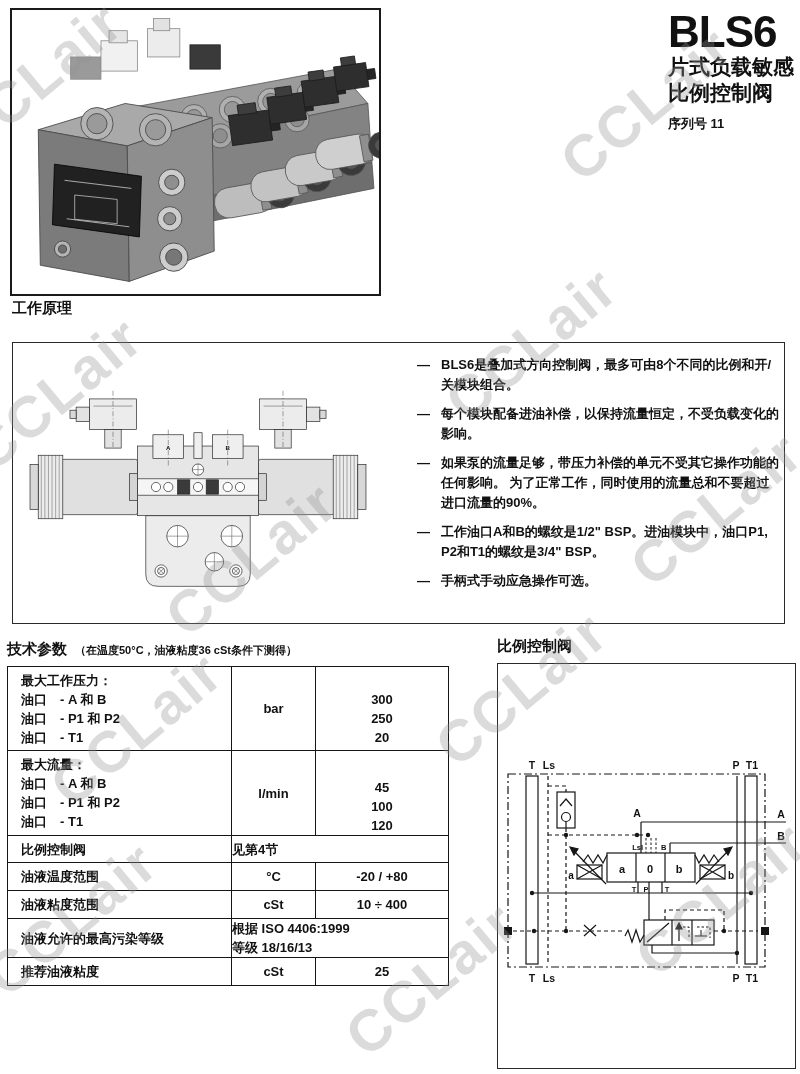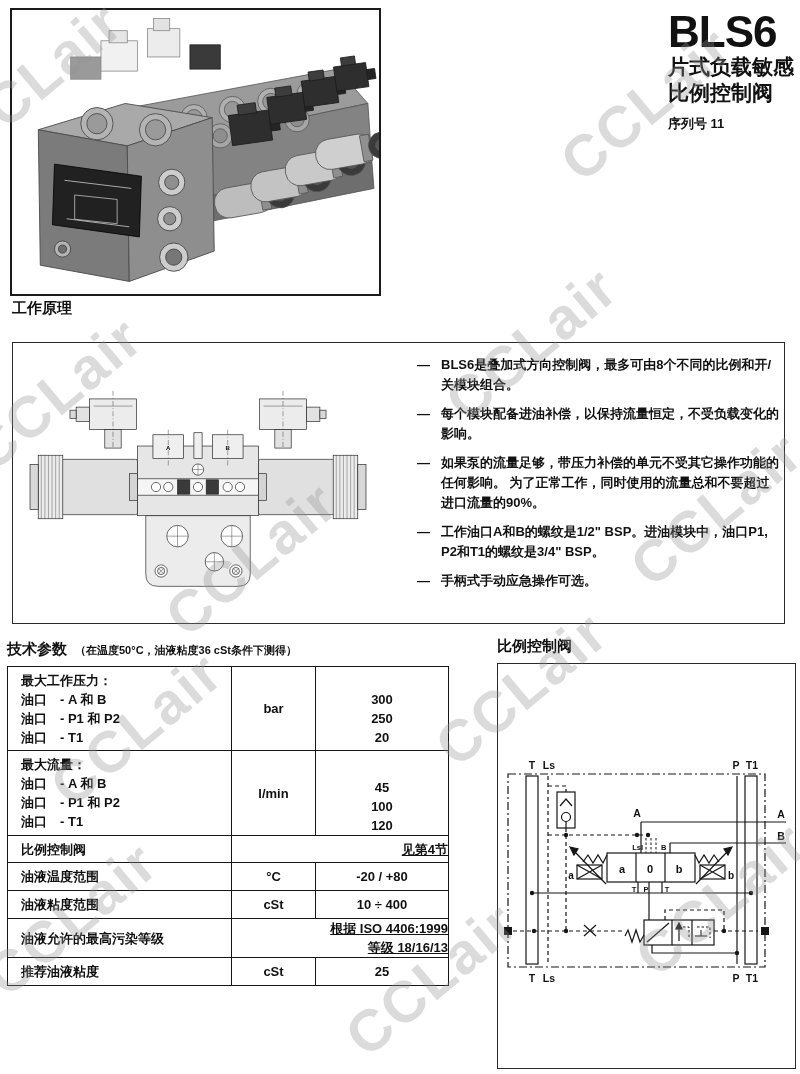--- a/index.html
+++ b/index.html
@@ -34,21 +34,21 @@
   .bullets .dash{flex:0 0 16px;}
   
   .params{position:absolute;left:7px;top:666px;width:441px;border-collapse:collapse;
           table-layout:fixed;font-size:13px;font-weight:bold;z-index:2;background:transparent;}
   .params td{border:1.5px solid #151515;padding:0;}
   .params .lbl{padding:3px 4px 3px 13px;line-height:19px;vertical-align:middle;}
   .params .unit{text-align:center;vertical-align:middle;}
   .params .val{text-align:center;vertical-align:middle;line-height:19px;}
   .params .vtop{vertical-align:top;padding-top:4px;}
   .params .sp{height:19px;}
-  .params .merged{text-align:right;vertical-align:middle;line-height:19px;text-decoration:underline;}
+  .params .merged{text-align:left;vertical-align:middle;line-height:19px;}
   
   .box2{position:absolute;left:497px;top:663px;width:297px;height:404px;
         border:1.5px solid #2a2a2a;z-index:1;}
   .box2 svg{display:block;width:100%;height:100%;}
   svg text{font-family:"Liberation Sans","DejaVu Sans",sans-serif;fill:#111;}
 </style>
 </head>
 <body>
 
 <div class="page">

